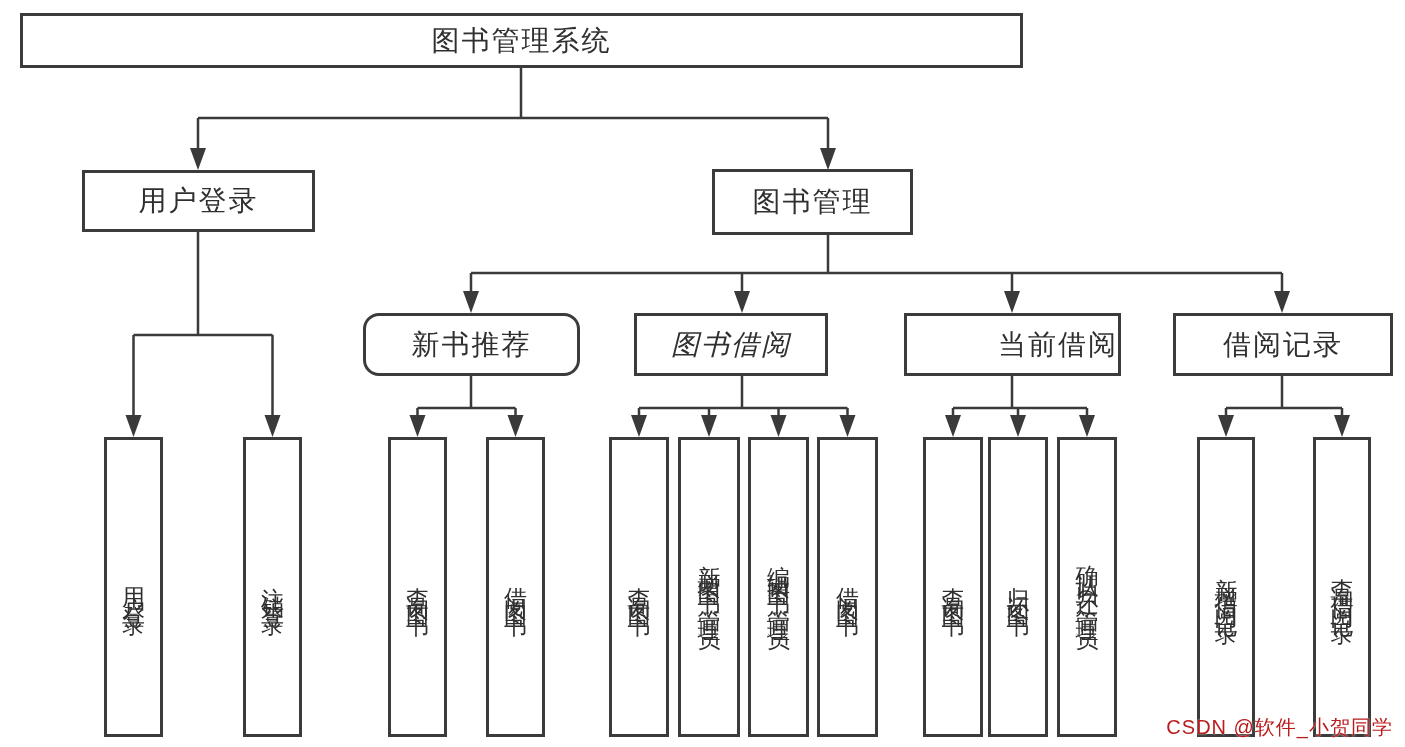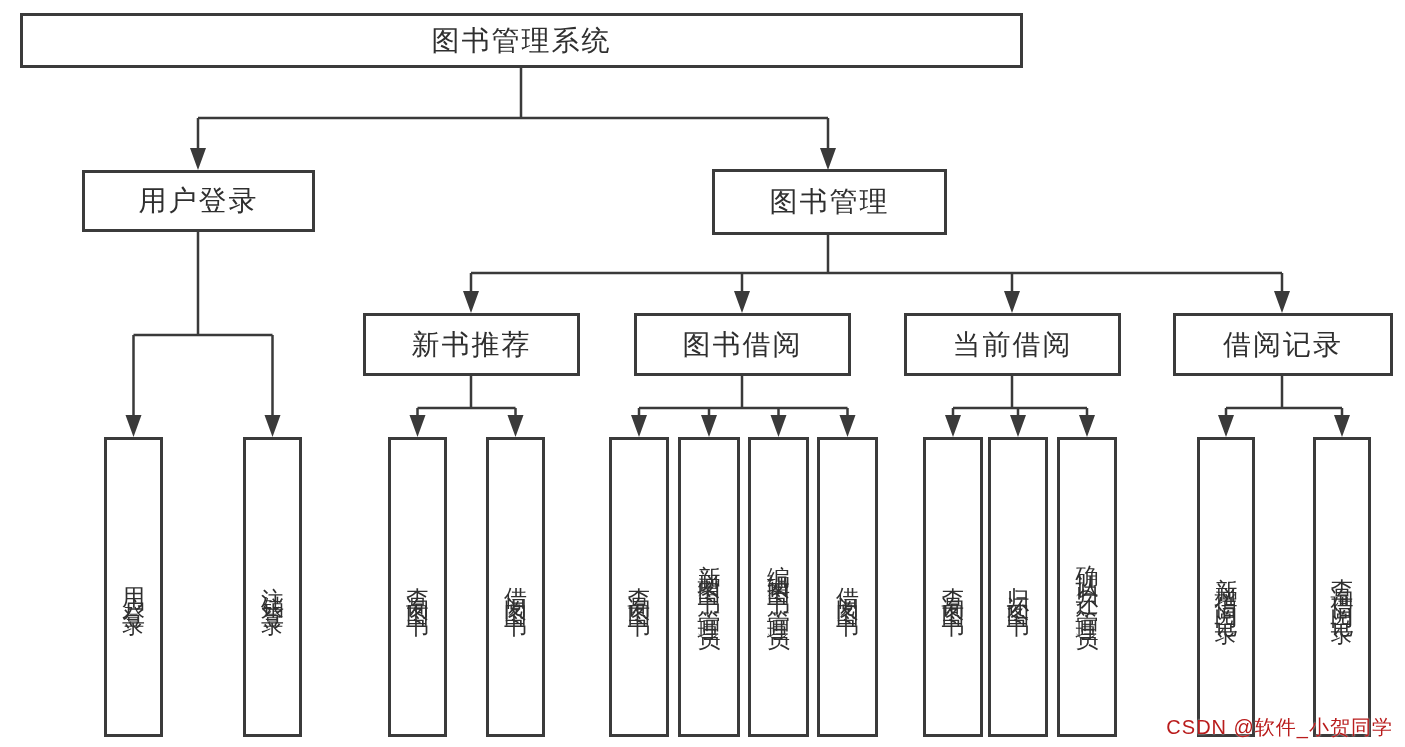--- a/index.html
+++ b/index.html
@@ -86,31 +86,31 @@
          M1218 415 L1234 415 L1226 437 Z M1334 415 L1350 415 L1342 437 Z" fill="#3a3a3a" stroke="none"></path>
   </svg>
 
   <div class="hbox" style="left:20px; top:13px; width:1003px; height:55px;">
     <span class="hlabel">图书管理系统</span>
   </div>
 
   <div class="hbox" style="left:82px; top:170px; width:233px; height:62px;">
     <span class="hlabel">用户登录</span>
   </div>
-  <div class="hbox" style="left:712px; top:169px; width:235px; height:66px;">
+  <div class="hbox" style="left:712px; top:169px; width:201px; height:66px;">
     <span class="hlabel">图书管理</span>
   </div>
 
-  <div class="hbox" style="left:363px; top:313px; width:217px; height:63px;">
+  <div class="hbox" style="left:363px; top:313px; width:217px; height:63px;border-radius:16px;">
     <span class="hlabel">新书推荐</span>
   </div>
-  <div class="hbox" style="left:634px; top:313px; width:217px; height:63px;">
+  <div class="hbox" style="left:634px; top:313px; width:194px; height:63px;font-style:italic;">
     <span class="hlabel">图书借阅</span>
   </div>
-  <div class="hbox" style="left:904px; top:313px; width:217px; height:63px;">
+  <div class="hbox" style="left:904px; top:313px; width:217px; height:63px;justify-content:flex-end;">
     <span class="hlabel">当前借阅</span>
   </div>
   <div class="hbox" style="left:1173px; top:313px; width:220px; height:63px;">
     <span class="hlabel">借阅记录</span>
   </div>
 
   <div class="vbox" style="left:104px; width:59px;">
     <span class="vlabel">用户登录</span>
   </div>
   <div class="vbox" style="left:243px; width:59px;">

